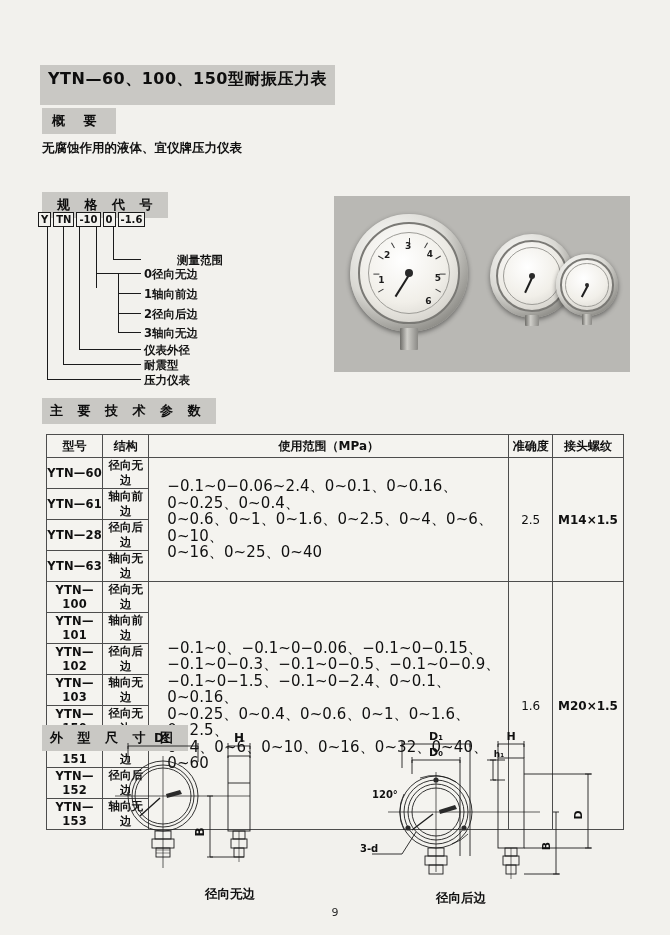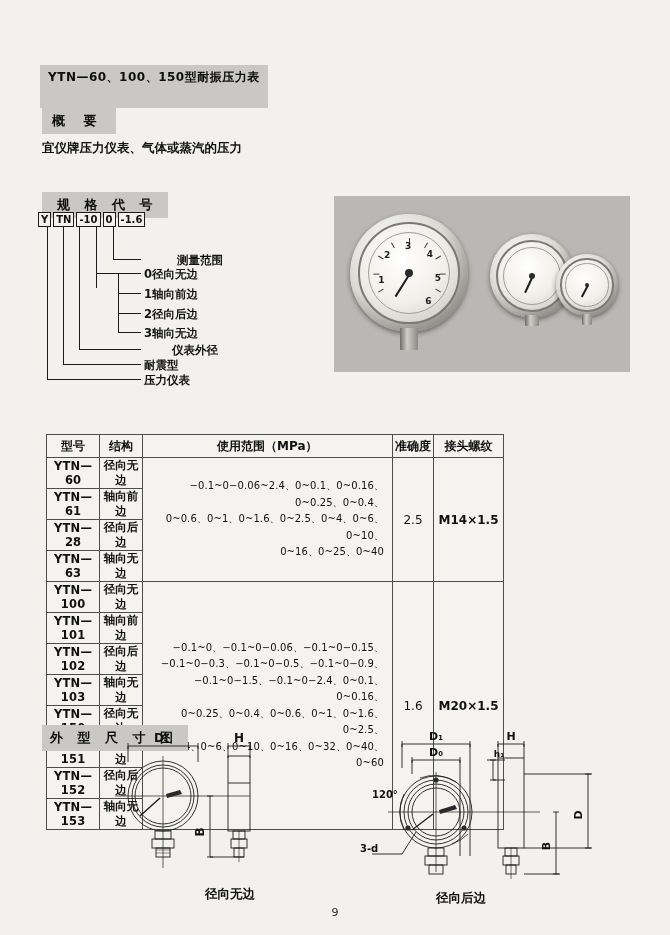--- a/index.html
+++ b/index.html
@@ -91,23 +91,23 @@
   
   .sec-title {
     position: absolute;
     background: #c9c8c4;
     color: #0d0d0d;
     font-weight: bold;
     white-space: nowrap;
   }
   .doc-title {
     left: 40px; top: 65px;
-    font-size: 12px;
+    font-size: 16px;
     letter-spacing: 0.5px;
-    padding: 4px 8px 22px 8px;
+    padding: 4px 8px 15px 8px;
   }
   .h-outline {
     left: 42px; top: 108px;
     font-size: 13px;
     letter-spacing: 7px;
     padding: 4px 12px 4px 10px;
   }
   .h-speccode {
     left: 42px; top: 192px;
     font-size: 13px;
@@ -242,21 +242,21 @@
     height: 18%;
     margin-left: -8%;
     background: linear-gradient(to right, #6e6d69, #cfcec9 40%, #8a8985);
     border-radius: 1px;
   }
 
   
   .ptable {
     position: absolute;
     left: 46px; top: 434px;
-    width: 458px;
+    width: 578px;
     border-collapse: collapse;
     font-size: 11px;
     color: #101010;
     background: #f4f3ef;
   }
   .ptable th, .ptable td {
     border: 1px solid #4d4d4d;
     text-align: center;
     vertical-align: middle;
     font-weight: bold;
@@ -270,23 +270,23 @@
     height: 20.5px;
     width: 84px;
     font-size: 11.5px;
     letter-spacing: 0.2px;
   }
   .ptable td.struct {
     width: 78px;
     font-size: 11.5px;
   }
   .ptable td.range {
-    text-align: right;
+    text-align: left;
     padding: 4px 8px 4px 18px;
-    font-size: 10px;
+    font-size: 15px;
     line-height: 16.5px;
     font-weight: normal;
     letter-spacing: 0.1px;
   }
   .ptable td.acc {
     width: 66px;
     font-size: 12px;
     font-weight: normal;
   }
   .ptable td.thread {
@@ -323,21 +323,21 @@
 </head>
 <body>
 
 <div class="page">
 
 
   <div class="sec-title doc-title">YTN—60、100、150型耐振压力表</div>
 
   <div class="sec-title h-outline">概 要</div>
   <div class="outline-body">
-    <div>宜仪牌压力仪表、气体或蒸汽的压力</div>
+    <div>无腐蚀作用的液体、宜仪牌压力仪表</div>
   </div>
 
   <div class="sec-title h-speccode">规 格 代 号</div>
 
   <div class="code-area">
     <div class="code-boxes">
       <span class="cbox">Y</span>
       <span class="cbox">TN</span>
       <span class="cbox">-10</span>
       <span class="cbox">0</span>
@@ -362,21 +362,21 @@
     <div class="elbow" style="left:25px; top:152px; width:78px;"></div>
 
     <div class="stem" style="left:9px; top:15px; height:152px;"></div>
     <div class="elbow" style="left:9px; top:167px; width:94px;"></div>
 
     <div class="code-label" style="left:106px; top:41px;margin-left:33px;">测量范围</div>
     <div class="code-label" style="left:106px; top:55px;">0径向无边</div>
     <div class="code-label" style="left:106px; top:75px;">1轴向前边</div>
     <div class="code-label" style="left:106px; top:95px;">2径向后边</div>
     <div class="code-label" style="left:106px; top:114px;">3轴向无边</div>
-    <div class="code-label" style="left:106px; top:131px;margin-left:28px;">仪表外径</div>
+    <div class="code-label" style="left:106px; top:131px;">仪表外径</div>
     <div class="code-label" style="left:106px; top:146px;">耐震型</div>
     <div class="code-label" style="left:106px; top:161px;">压力仪表</div>
   </div>
 
   <div class="photo">
     <div class="gauge" style="left:16px; top:18px; width:118px; height:118px;">
       <div class="bezel"></div>
       <div class="face">
         <div class="tickmark" style="transform:rotate(-120deg)"></div>
         <div class="tickmark" style="transform:rotate(-90deg)"></div>
@@ -411,20 +411,21 @@
     <div class="gauge" style="left:222px; top:58px; width:62px; height:62px;">
       <div class="bezel"></div>
       <div class="face">
         <div class="needle" style="height:32%; margin-top:-32%; transform:rotate(-152deg);"></div>
         <div class="hub"></div>
       </div>
       <div class="stem-conn" style="bottom:-14%; height:18%;"></div>
     </div>
   </div>
 
+  <div class="sec-title h-params">主 要 技 术 参 数</div>
 
   <table class="ptable">
     <thead>
       <tr>
         <th>型号</th>
         <th>结构</th>
         <th>使用范围（MPa）</th>
         <th>准确度</th>
         <th>接头螺纹</th>
       </tr>

